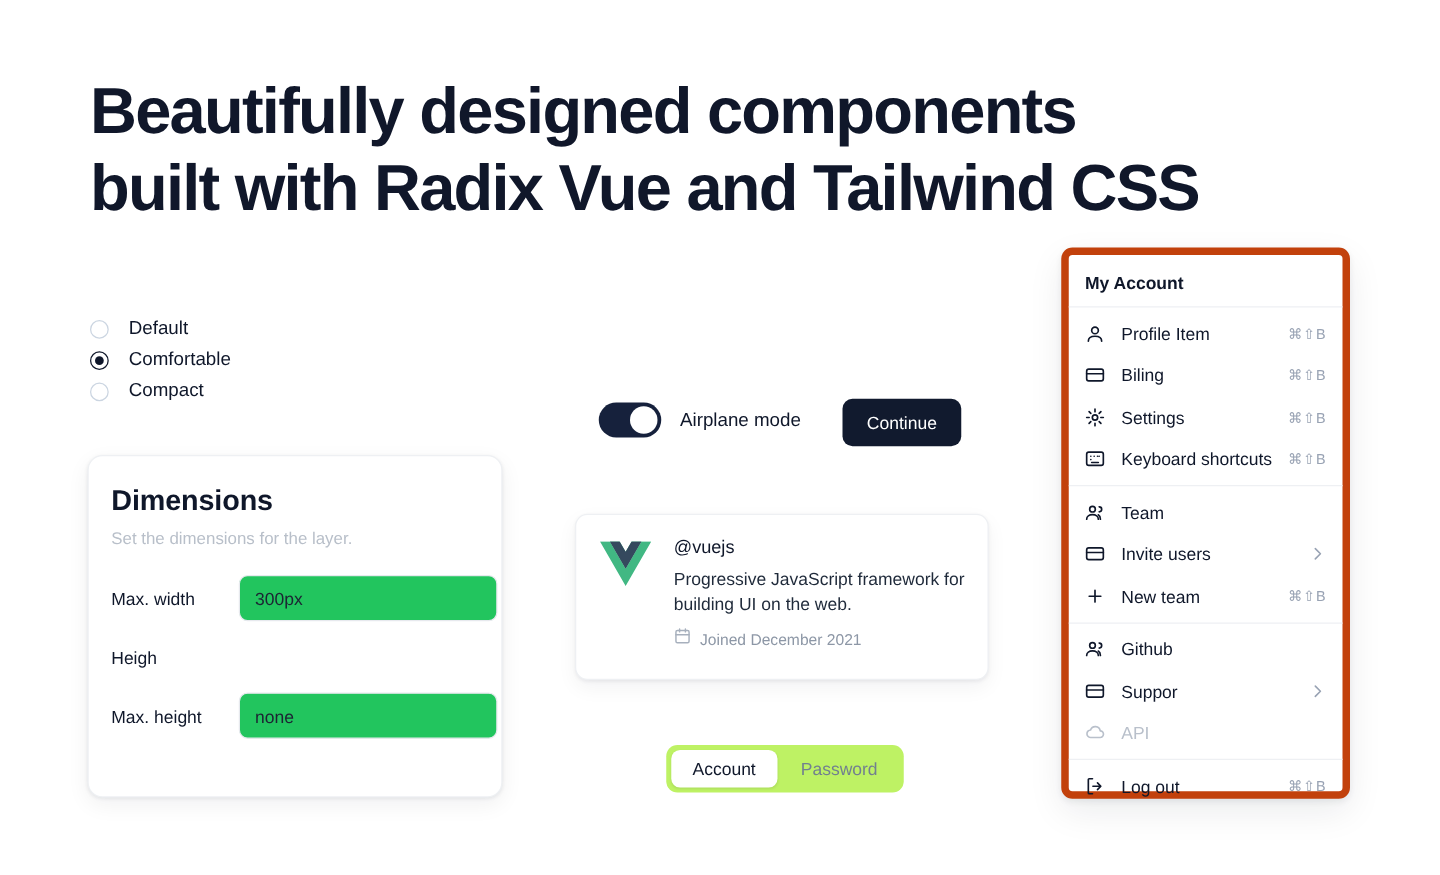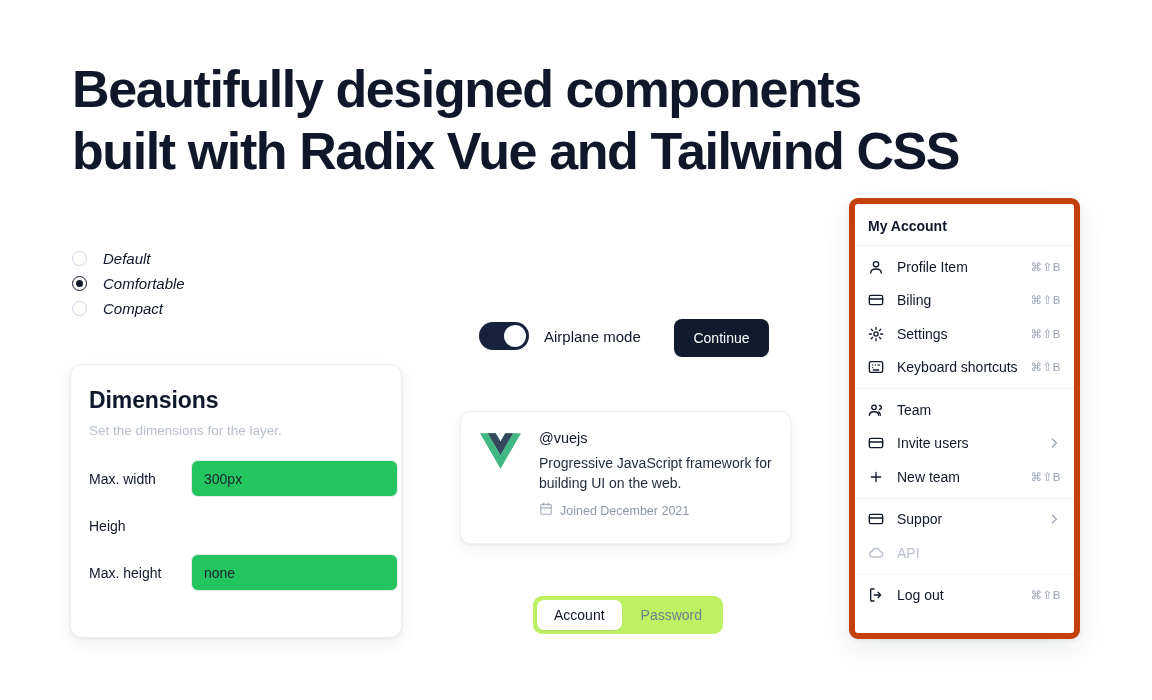--- a/index.html
+++ b/index.html
@@ -21,21 +21,21 @@
     line-height: 62px;
     font-weight: 700;
     letter-spacing: -1.4px;
     color: #10172a;
     font-family: "Liberation Sans", sans-serif;
   }
   .hero .l2 { display: block; }
 
   
   .radio-group { position: absolute; left: 72px; top: 246px; }
-  .radio-row { display: flex; align-items: center; height: 25px; margin-bottom: 0; font-style: italic; }
+  .radio-row { display: flex; align-items: flex-end; height: 25px; margin-bottom: 0; }
   .radio-row + .radio-row { margin-top: 0px; }
   .radio-dot {
     width: 15px; height: 15px; border-radius: 50%;
     border: 1.3px solid #cbd5e1; background: #fff;
     display: flex; align-items: center; justify-content: center;
     flex: 0 0 auto;
   }
   .radio-dot.checked { border-color: #0f172a; }
   .radio-dot.checked::after {
     content: ""; width: 7px; height: 7px; border-radius: 50%; background: #0f172a;
@@ -279,20 +279,28 @@
                 <path d="M12 5v14M5 12h14"></path>
               </svg></span>
             <span class="mi-label">New team</span>
             <span class="mi-shortcut">⌘⇧B</span>
           </div>
         </div>
         <div class="menu-sep"></div>
         <div class="menu-group">
           <div class="menu-item">
             <span class="mi-icon"><svg viewBox="0 0 24 24" width="16" height="16" fill="none" stroke="currentColor" stroke-width="2" stroke-linecap="round" stroke-linejoin="round">
+                <circle cx="9" cy="8" r="3.4"></circle>
+                <path d="M2 20c0-3.4 3.1-5.4 7-5.4s7 2 7 5.4"></path>
+                <path d="M17 11.2a3 3 0 100-6M18.5 20c0-2.6-1-4.3-2.6-5.2"></path>
+              </svg></span>
+            <span class="mi-label">Github</span>
+          </div>
+          <div class="menu-item">
+            <span class="mi-icon"><svg viewBox="0 0 24 24" width="16" height="16" fill="none" stroke="currentColor" stroke-width="2" stroke-linecap="round" stroke-linejoin="round">
                 <rect x="2" y="5" width="20" height="14" rx="2.5"></rect>
                 <path d="M2 10.5h20"></path>
               </svg></span>
             <span class="mi-label">Suppor</span>
             <svg class="mi-chevron" viewBox="0 0 24 24" width="14" height="14" fill="none" stroke="#98a2b3" stroke-width="2.2" stroke-linecap="round" stroke-linejoin="round">
               <path d="M9 5l7 7-7 7"></path>
             </svg>
           </div>
           <div class="menu-item disabled">
             <span class="mi-icon"><svg viewBox="0 0 24 24" width="16" height="16" fill="none" stroke="currentColor" stroke-width="2" stroke-linecap="round" stroke-linejoin="round">

